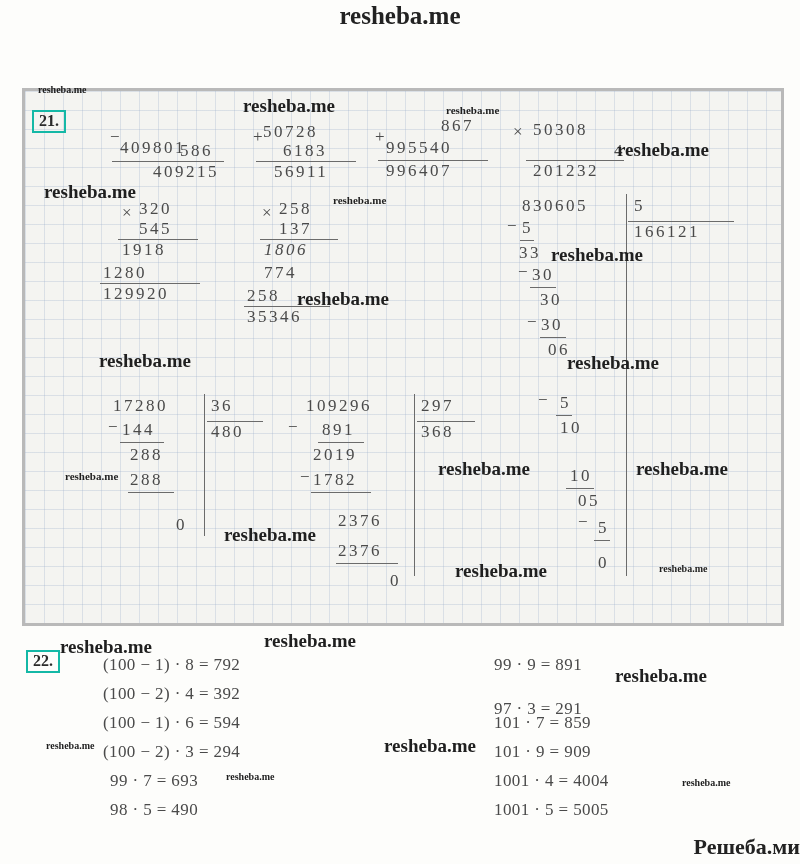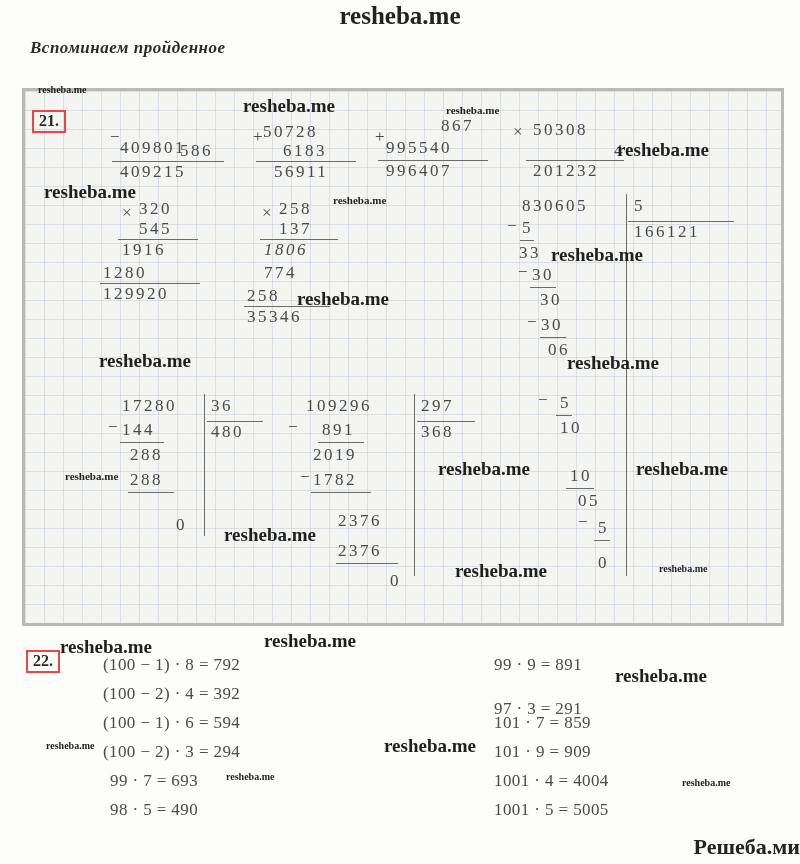--- a/index.html
+++ b/index.html
@@ -40,21 +40,21 @@
   .grid-box{
     position:absolute;left:22px;top:88px;width:756px;height:532px;
     border:3px solid #b9b9b9;
     background:
       repeating-linear-gradient(to right, rgba(150,170,200,.28) 0 1px, transparent 1px 19px),
       repeating-linear-gradient(to bottom, rgba(150,170,200,.28) 0 1px, transparent 1px 19px),
       #f4f4f1;
   }
   .num-badge{
     position:absolute;
-    border:2px solid #ef4444;
+    border:2px solid #14b8a6;
     padding:1px 5px 2px 5px;
     font-family:"Liberation Serif", serif;
     font-weight:bold;font-size:16px;color:#2b2b2b;
     background:transparent;
     line-height:1;
   }
   .math{
     position:absolute;
     font-family:"Liberation Serif", serif;
     font-size:17px;color:#4a4a4a;
@@ -90,31 +90,30 @@
     white-space:nowrap;
     pointer-events:none;
   }
 </style>
 </head>
 <body>
 
 <div class="page">
 
   <div class="top-wm">resheba.me</div>
-  <div class="section-title">Вспоминаем пройденное</div>
 
   <div class="grid-box"></div>
 
   <div class="num-badge" style="left:32px;top:110px;">21.</div>
 
   <div class="op" style="left:110px;top:127px;">−</div>
   <div class="math" style="left:120px;top:138px;">409801</div>
   <div class="math" style="left:180px;top:141px;">586</div>
   <div class="hline" style="left:112px;top:161px;width:112px;"></div>
-  <div class="math" style="left:120px;top:162px;">409215</div>
+  <div class="math" style="left:120px;top:162px;padding-left:33px;">409215</div>
 
   <div class="op" style="left:253px;top:127px;">+</div>
   <div class="math" style="left:263px;top:122px;">50728</div>
   <div class="math" style="left:283px;top:141px;">6183</div>
   <div class="hline" style="left:256px;top:161px;width:100px;"></div>
   <div class="math" style="left:274px;top:162px;">56911</div>
 
   <div class="op" style="left:375px;top:127px;">+</div>
   <div class="math" style="left:441px;top:116px;">867</div>
   <div class="math" style="left:386px;top:138px;">995540</div>
@@ -124,21 +123,21 @@
   <div class="op" style="left:513px;top:122px;">×</div>
   <div class="math" style="left:533px;top:120px;">50308</div>
   <div class="math" style="left:614px;top:141px;">4</div>
   <div class="hline" style="left:526px;top:160px;width:98px;"></div>
   <div class="math" style="left:533px;top:161px;">201232</div>
 
   <div class="op" style="left:122px;top:203px;">×</div>
   <div class="math" style="left:139px;top:199px;">320</div>
   <div class="math" style="left:139px;top:219px;">545</div>
   <div class="hline" style="left:118px;top:239px;width:80px;"></div>
-  <div class="math" style="left:122px;top:240px;">1916</div>
+  <div class="math" style="left:122px;top:240px;">1918</div>
   <div class="math" style="left:103px;top:263px;">1280</div>
   <div class="hline" style="left:100px;top:283px;width:100px;"></div>
   <div class="math" style="left:103px;top:284px;">129920</div>
 
   <div class="op" style="left:262px;top:203px;">×</div>
   <div class="math" style="left:279px;top:199px;">258</div>
   <div class="math" style="left:279px;top:219px;">137</div>
   <div class="hline" style="left:260px;top:239px;width:78px;"></div>
   <div class="math" style="left:264px;top:240px;font-style:italic;">1806</div>
   <div class="math" style="left:264px;top:263px;">774</div>
@@ -169,21 +168,21 @@
   <div class="hline" style="left:556px;top:415px;width:16px;"></div>
   <div class="math" style="left:560px;top:418px;">10</div>
   <div class="math" style="left:570px;top:466px;">10</div>
   <div class="hline" style="left:566px;top:488px;width:28px;"></div>
   <div class="math" style="left:578px;top:491px;">05</div>
   <div class="op" style="left:578px;top:512px;">−</div>
   <div class="math" style="left:598px;top:518px;">5</div>
   <div class="hline" style="left:594px;top:540px;width:16px;"></div>
   <div class="math" style="left:598px;top:553px;">0</div>
 
-  <div class="math" style="left:122px;top:396px;text-align:right;">17280</div>
+  <div class="math" style="left:113px;top:396px;text-align:right;">17280</div>
   <div class="vline" style="left:204px;top:394px;height:142px;"></div>
   <div class="math" style="left:211px;top:396px;">36</div>
   <div class="hline" style="left:207px;top:421px;width:56px;"></div>
   <div class="math" style="left:211px;top:422px;">480</div>
   <div class="op" style="left:108px;top:417px;">−</div>
   <div class="math" style="left:122px;top:420px;">144</div>
   <div class="hline" style="left:120px;top:442px;width:44px;"></div>
   <div class="math" style="left:130px;top:445px;">288</div>
   <div class="math" style="left:130px;top:470px;">288</div>
   <div class="hline" style="left:128px;top:492px;width:46px;"></div>

